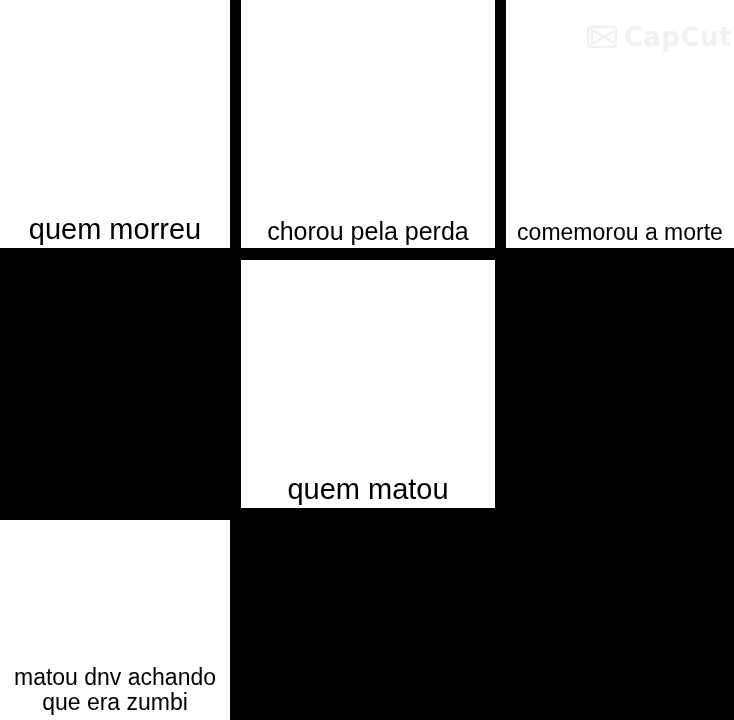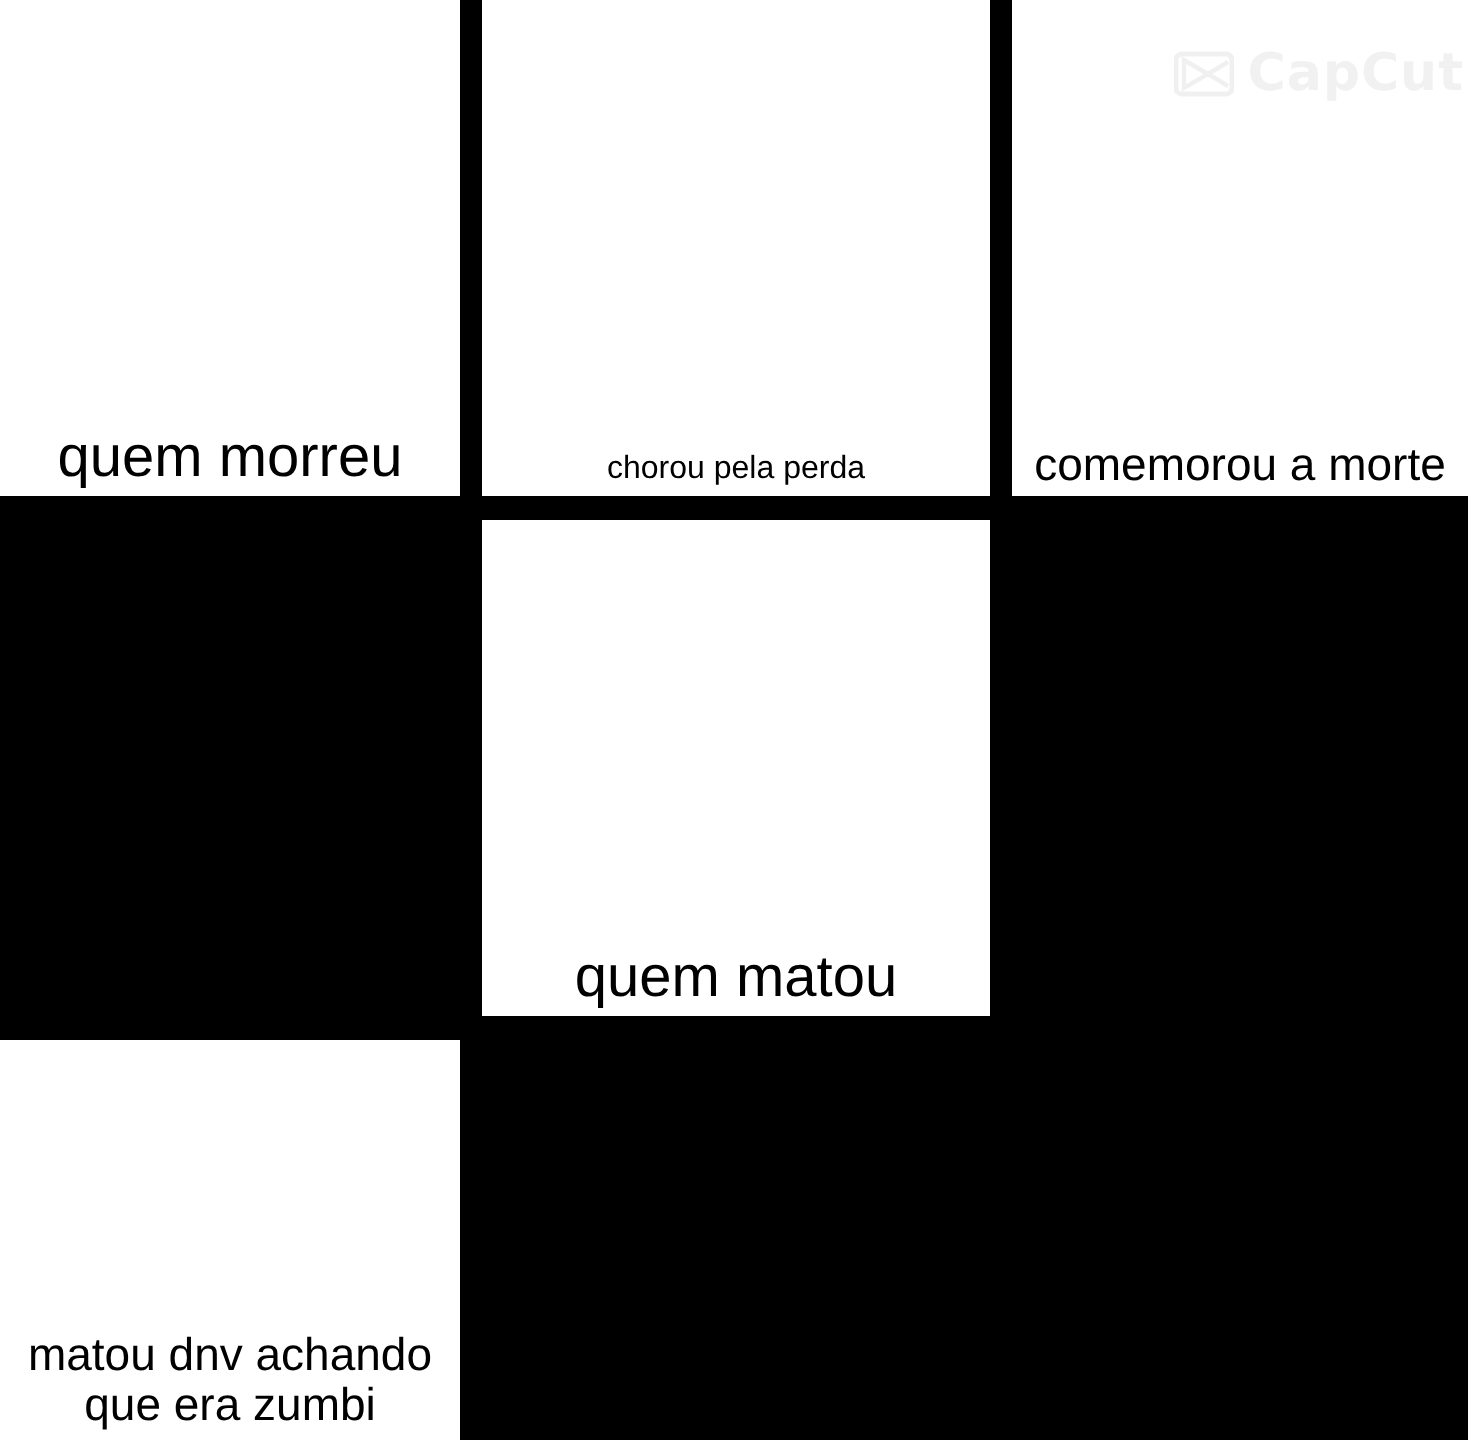--- a/index.html
+++ b/index.html
@@ -36,21 +36,21 @@
     color: #000000;
     line-height: 1.05;
     white-space: nowrap;
     font-weight: 400;
   }
   .cell-label.two-line {
     white-space: normal;
     line-height: 1.12;
   }
   .size-sm { font-size: 23px; }
-  .size-md { font-size: 16px; }
+  .size-md { font-size: 25px; }
   .size-lg { font-size: 29px; font-weight: 400; }
 
   .vline, .hline, .xline {
     background: #000000;
   }
 
   
   .watermark {
     position: absolute;
     top: 22px;

